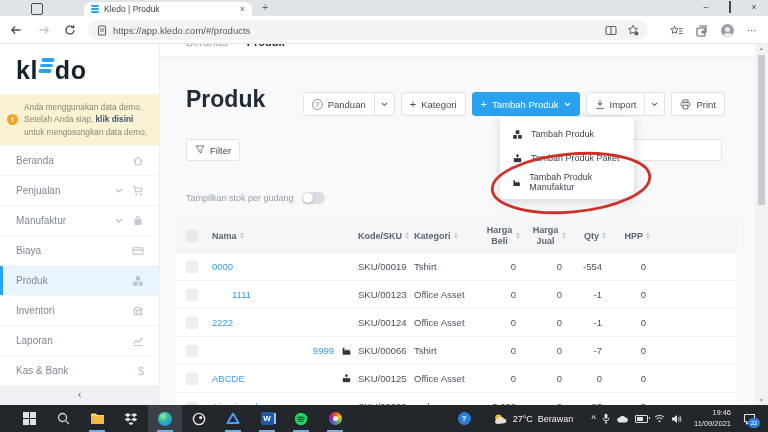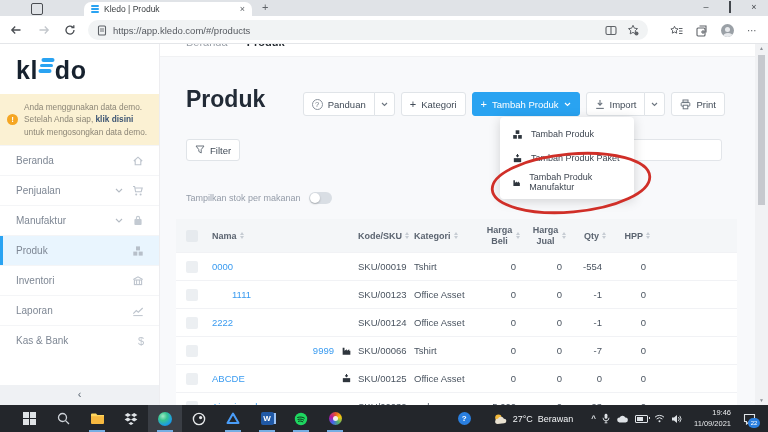--- a/index.html
+++ b/index.html
@@ -261,20 +261,27 @@
   <div class="nav-item">
     <span class="lbl">Manufaktur</span>
     <svg width="8" height="5" viewBox="0 0 8 5">
         <path d="M1 1l3 3 3-3" fill="none" stroke="#b4bbc4" stroke-width="1.1"></path>
       </svg>
     <svg width="12" height="12" viewBox="0 0 12 12">
         <rect x="2.4" y="4" width="7.2" height="6" rx="1" fill="#c3cad2"></rect>
         <path d="M4.4 4.2V3a1.6 1.6 0 0 1 3.2 0v1.2" fill="none" stroke="#c3cad2" stroke-width="1.1"></path>
       </svg>
   </div>
+  <div class="nav-item">
+    <span class="lbl">Biaya</span>
+    <svg width="12" height="12" viewBox="0 0 12 12">
+        <rect x="1" y="2.8" width="10" height="6.6" rx="1" fill="none" stroke="#bdc4cd" stroke-width="1.1"></rect>
+        <path d="M1 5h10" stroke="#bdc4cd" stroke-width="1.3"></path>
+      </svg>
+  </div>
   <div class="nav-item active">
     <span class="lbl">Produk</span>
     <svg width="12" height="12" viewBox="0 0 12 12">
         <rect x="1.3" y="6.6" width="4" height="4" fill="#b7bfc9"></rect>
         <rect x="6.7" y="6.6" width="4" height="4" fill="#b7bfc9"></rect>
         <rect x="4" y="1.4" width="4" height="4" fill="#b7bfc9"></rect>
       </svg>
   </div>
   <div class="nav-item">
     <span class="lbl">Inventori</span>
@@ -359,21 +366,21 @@
   <span class="btn filter-btn">
     <svg width="10" height="10" viewBox="0 0 10 10">
         <path d="M1 1h8L6.2 4.6V8L3.8 6.4V4.6z" fill="none" stroke="#6c757f" stroke-width="1"></path>
       </svg>
     <span>Filter</span>
   </span>
 
   <input class="search-input" type="text" value="" style="">
 
   <div class="toggle-row">
-    <span>Tampilkan stok per makanan</span>
+    <span>Tampilkan stok per gudang</span>
     <span class="toggle"></span>
   </div>
 
   <div class="table">
     <div class="thead">
       <span class="cb" style="background:#e6eaee;"></span>
       <span class="head-cell" style="padding-left:8px;">
         <span>Nama</span>
         <span class="sort">
             <i class="up"></i>

